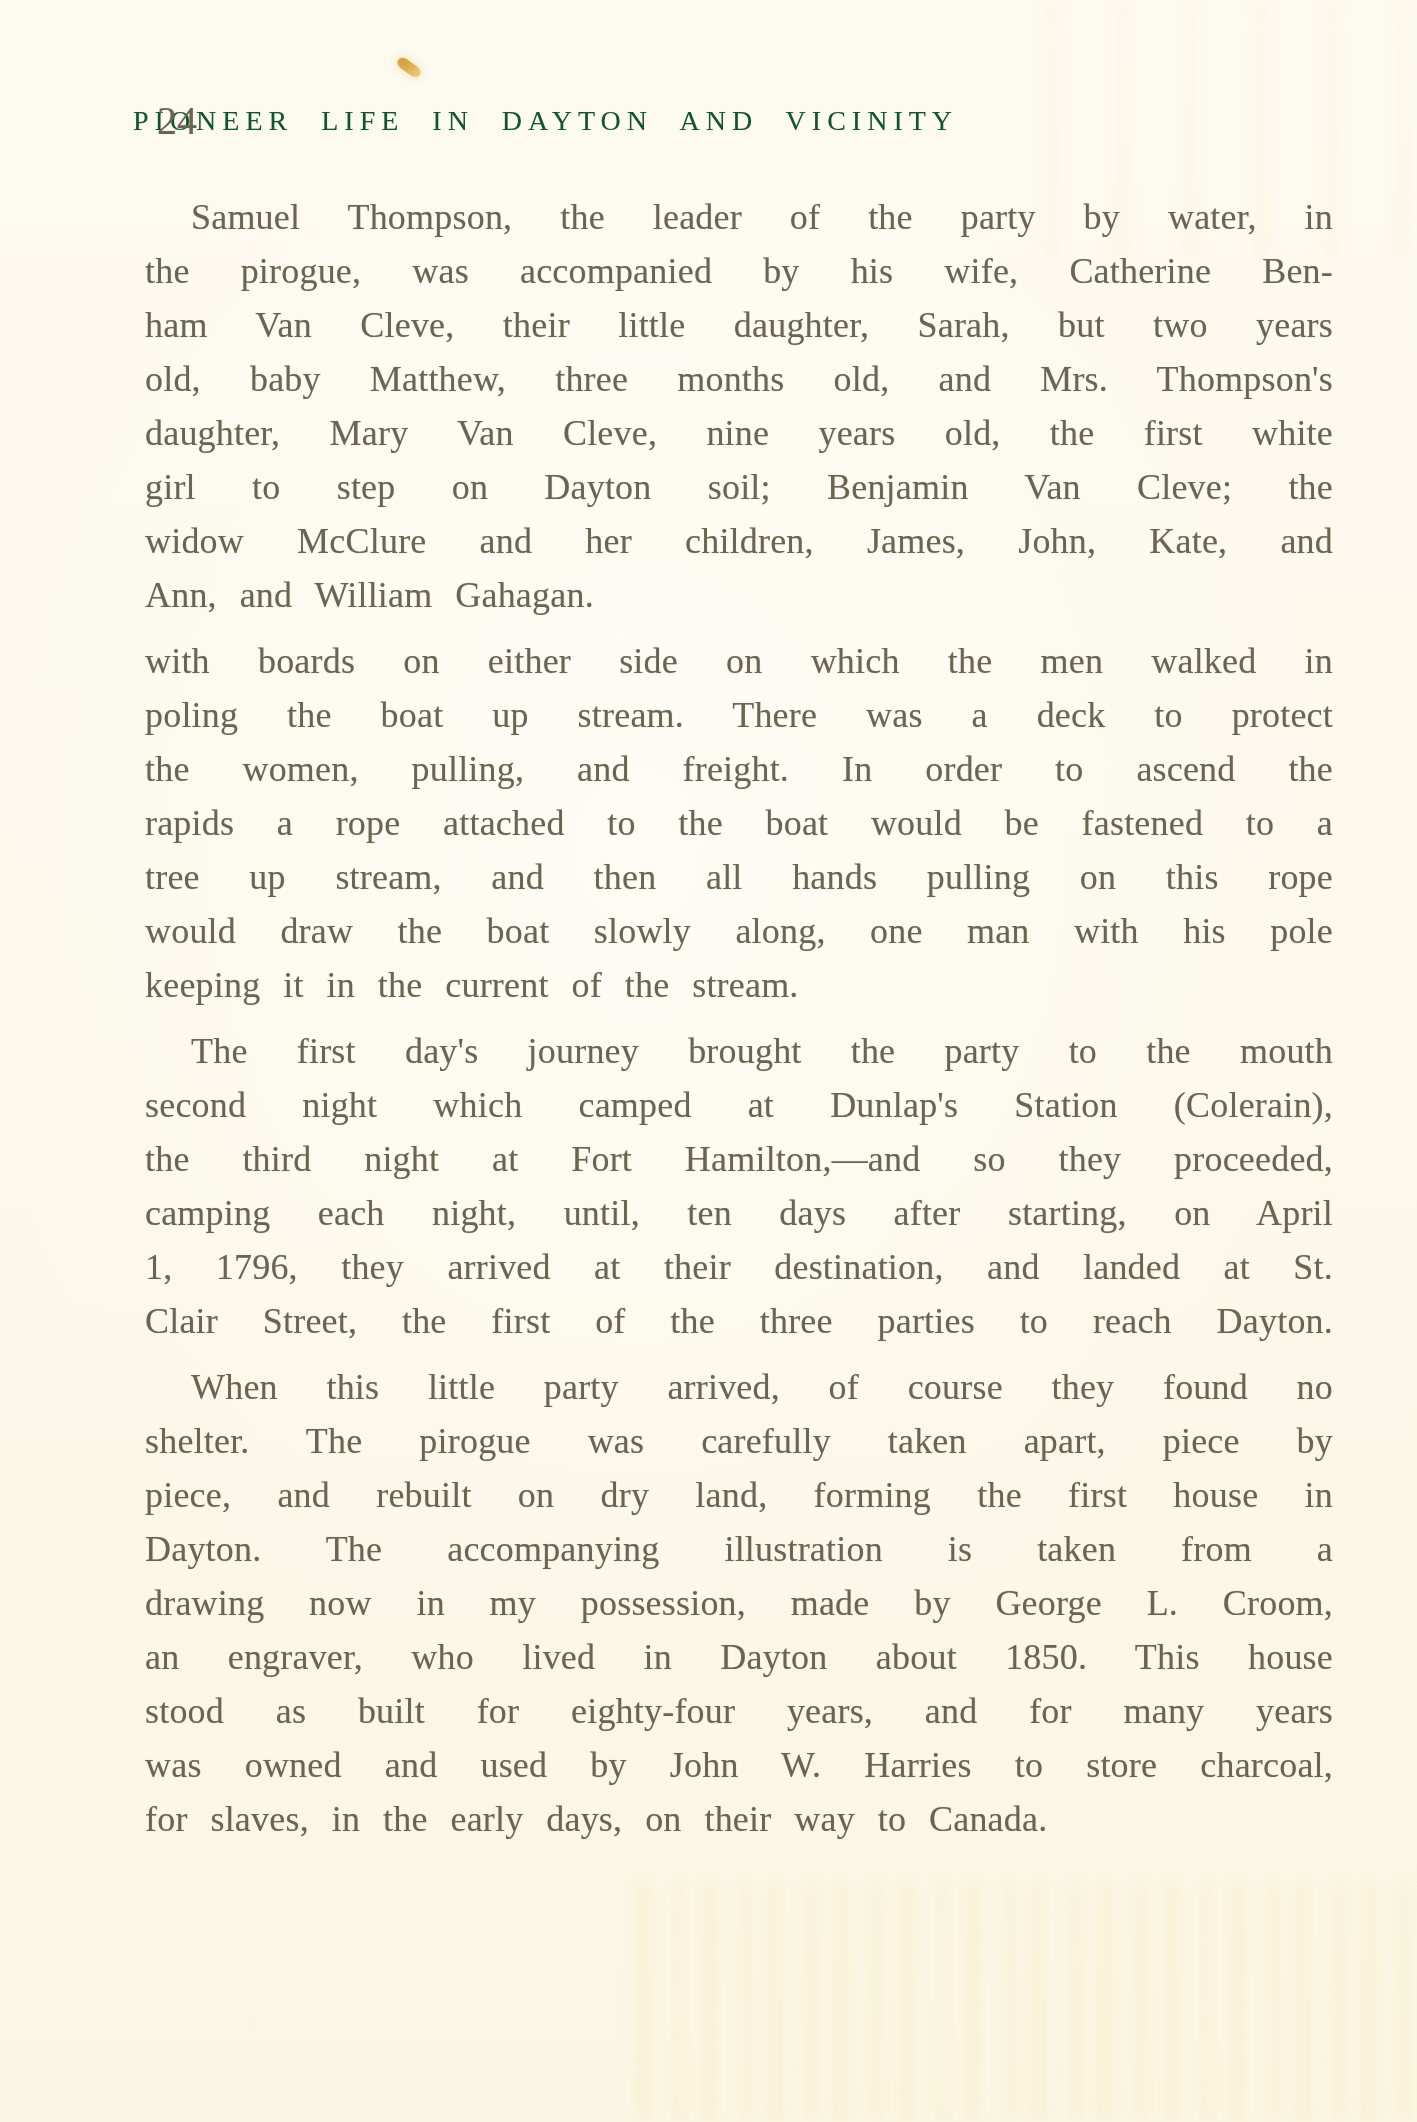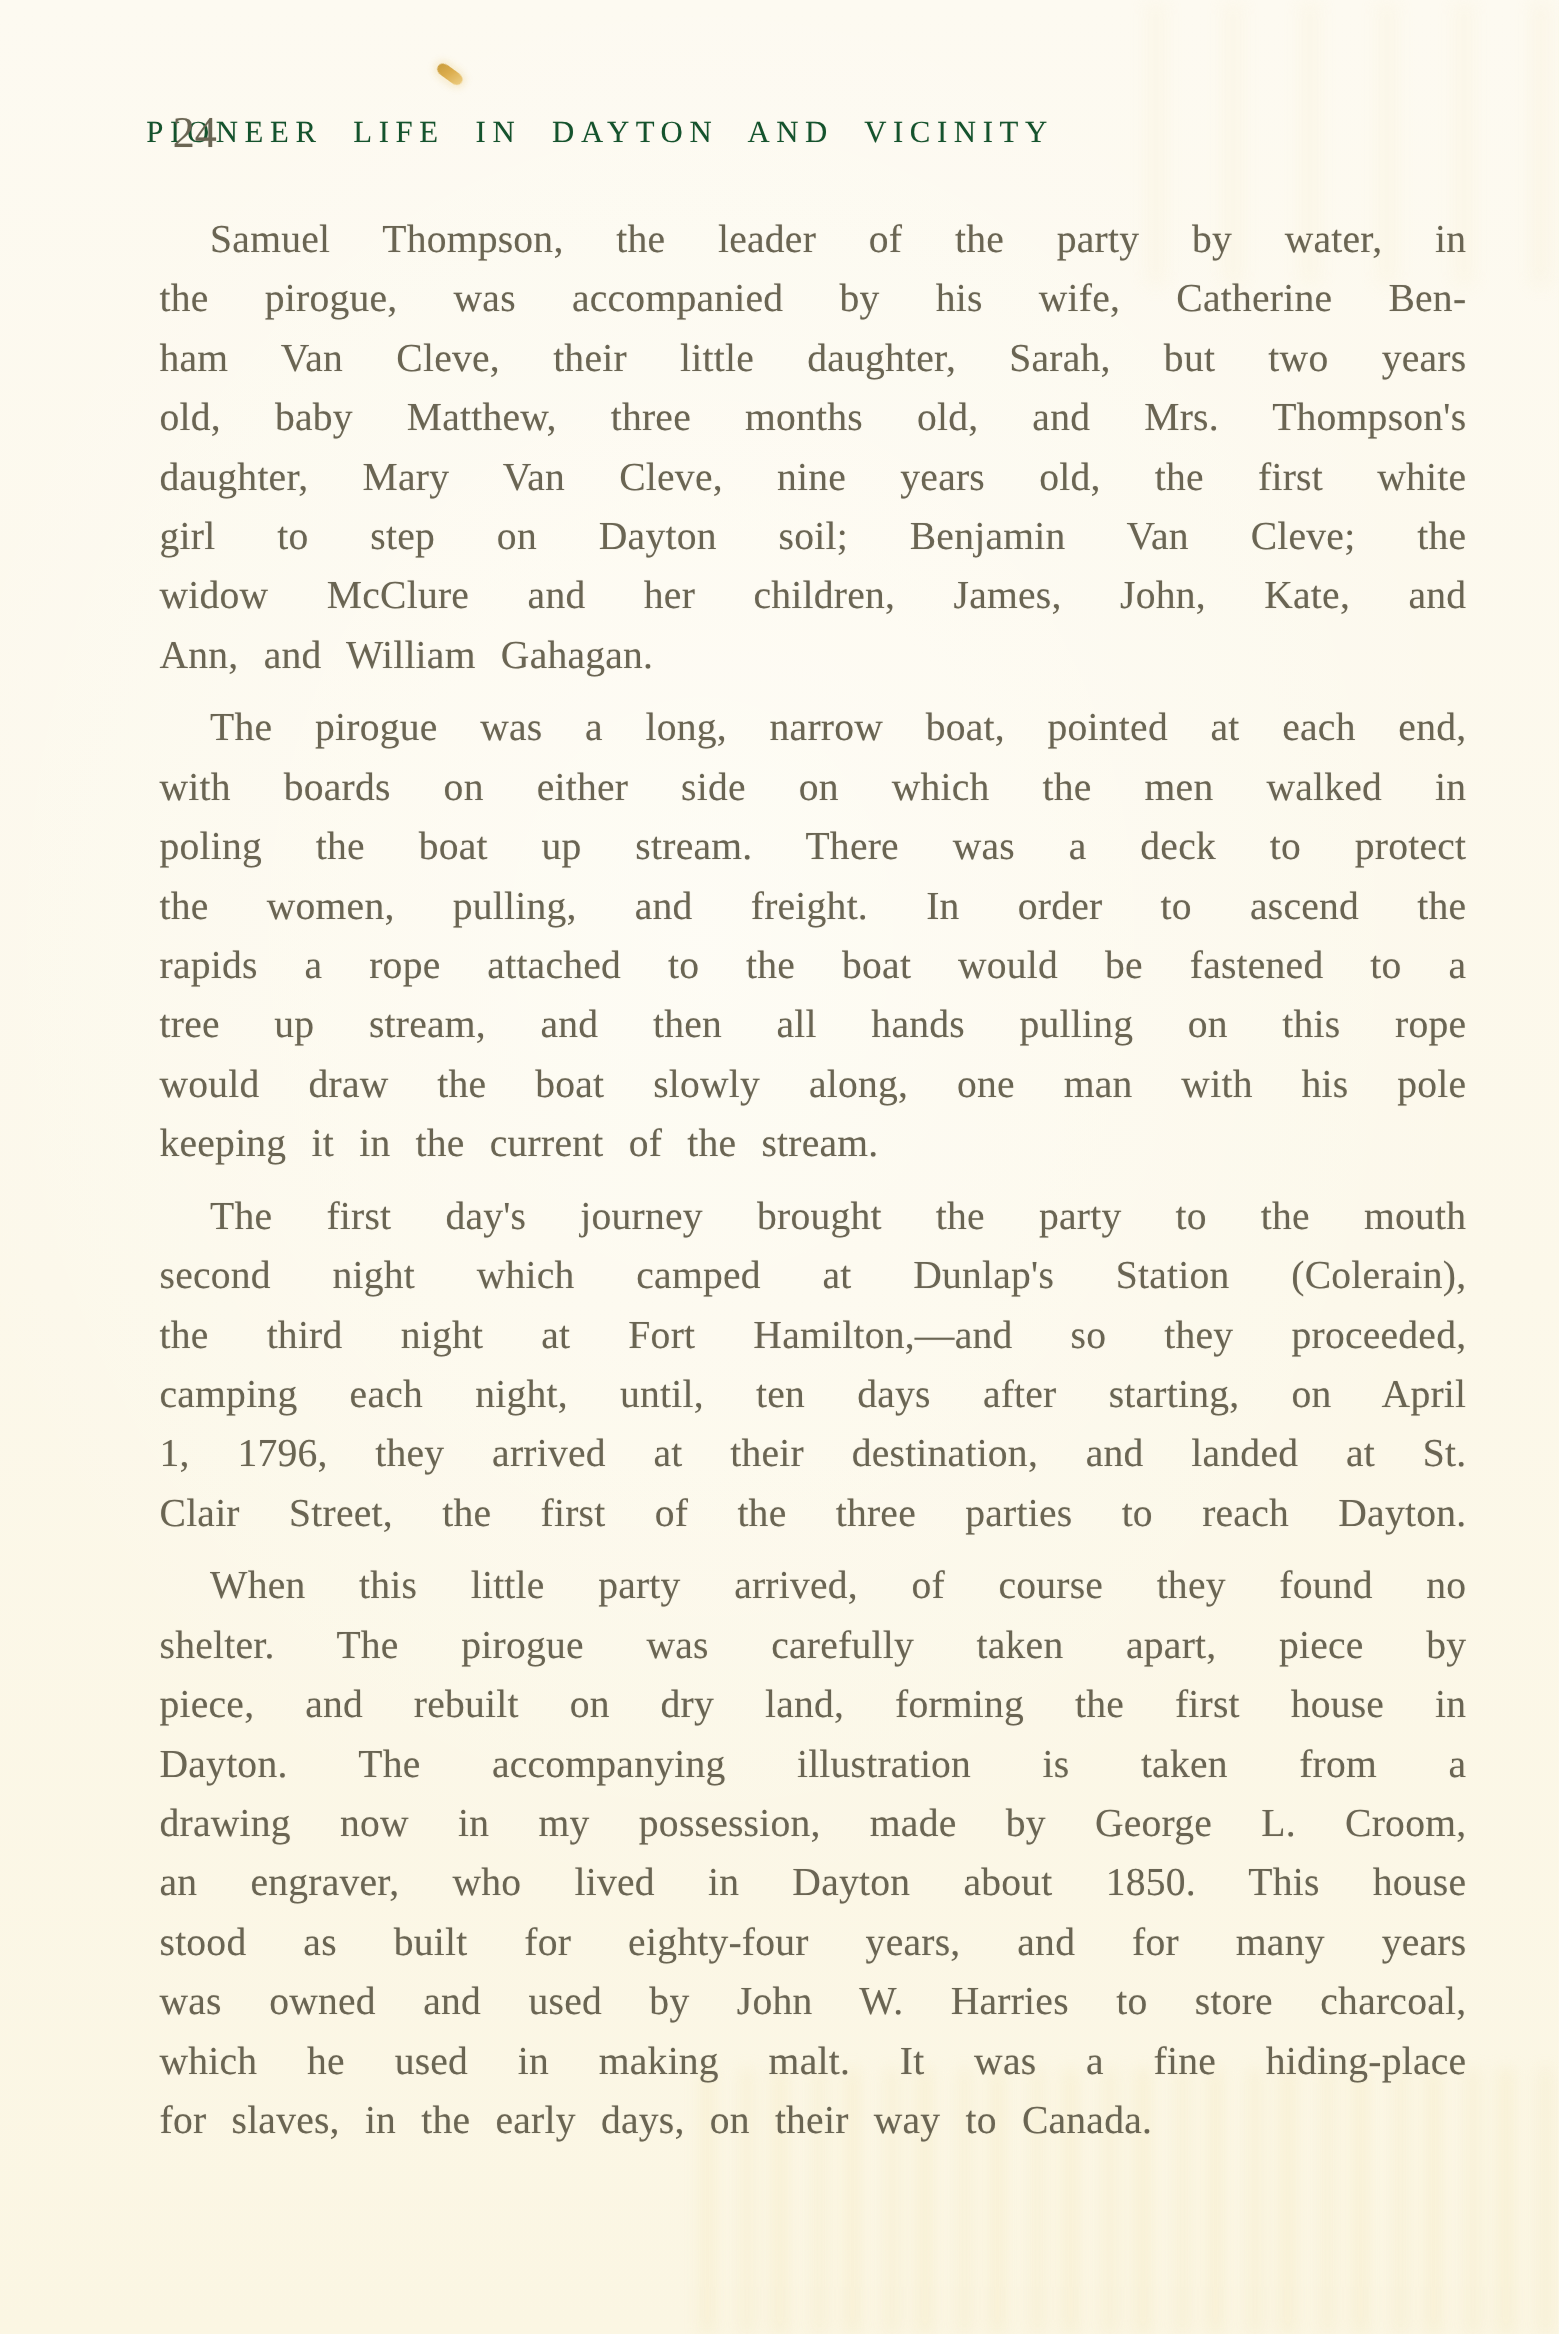--- a/index.html
+++ b/index.html
@@ -110,21 +110,20 @@
       <span class="line first">Samuel Thompson, the leader of the party by water, in</span>
       <span class="line">the pirogue, was accompanied by his wife, Catherine Ben-</span>
       <span class="line">ham Van Cleve, their little daughter, Sarah, but two years</span>
       <span class="line">old, baby Matthew, three months old, and Mrs. Thompson's</span>
       <span class="line">daughter, Mary Van Cleve, nine years old, the first white</span>
       <span class="line">girl to step on Dayton soil; Benjamin Van Cleve; the</span>
       <span class="line">widow McClure and her children, James, John, Kate, and</span>
       <span class="line last">Ann, and William Gahagan.</span>
     </p>
     <p class="para">
-      <span class="line first">The pirogue was a long, narrow boat, pointed at each end,</span>
       <span class="line">with boards on either side on which the men walked in</span>
       <span class="line">poling the boat up stream. There was a deck to protect</span>
       <span class="line">the women, pulling, and freight. In order to ascend the</span>
       <span class="line">rapids a rope attached to the boat would be fastened to a</span>
       <span class="line">tree up stream, and then all hands pulling on this rope</span>
       <span class="line">would draw the boat slowly along, one man with his pole</span>
       <span class="line last">keeping it in the current of the stream.</span>
     </p>
     <p class="para">
       <span class="line first">The first day's journey brought the party to the mouth</span>
@@ -136,16 +135,15 @@
     </p>
     <p class="para">
       <span class="line first">When this little party arrived, of course they found no</span>
       <span class="line">shelter. The pirogue was carefully taken apart, piece by</span>
       <span class="line">piece, and rebuilt on dry land, forming the first house in</span>
       <span class="line">Dayton. The accompanying illustration is taken from a</span>
       <span class="line">drawing now in my possession, made by George L. Croom,</span>
       <span class="line">an engraver, who lived in Dayton about 1850. This house</span>
       <span class="line">stood as built for eighty-four years, and for many years</span>
       <span class="line">was owned and used by John W. Harries to store charcoal,</span>
-      <span class="line">which he used in making malt. It was a fine hiding-place</span>
       <span class="line last">for slaves, in the early days, on their way to Canada.</span>
     </p>
   </main>
 
 </body></html>

